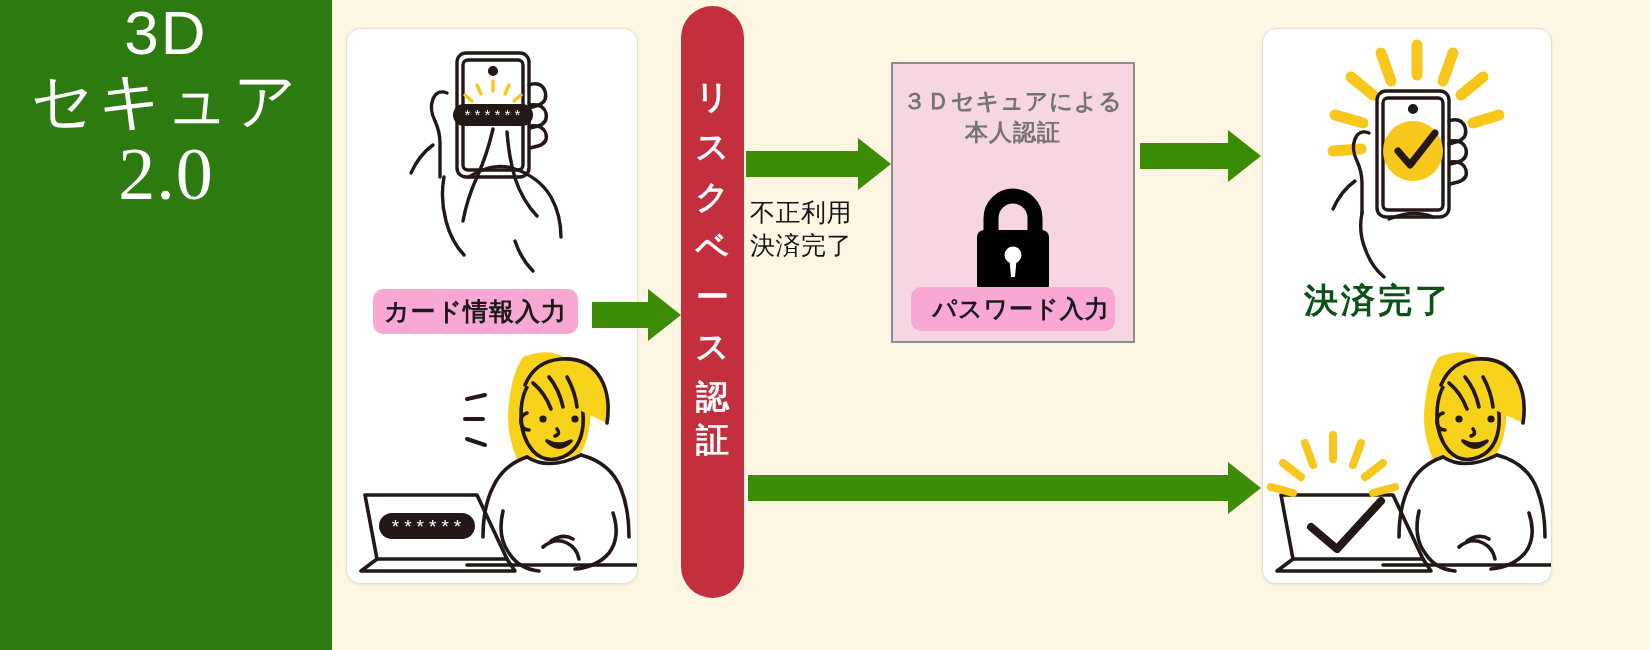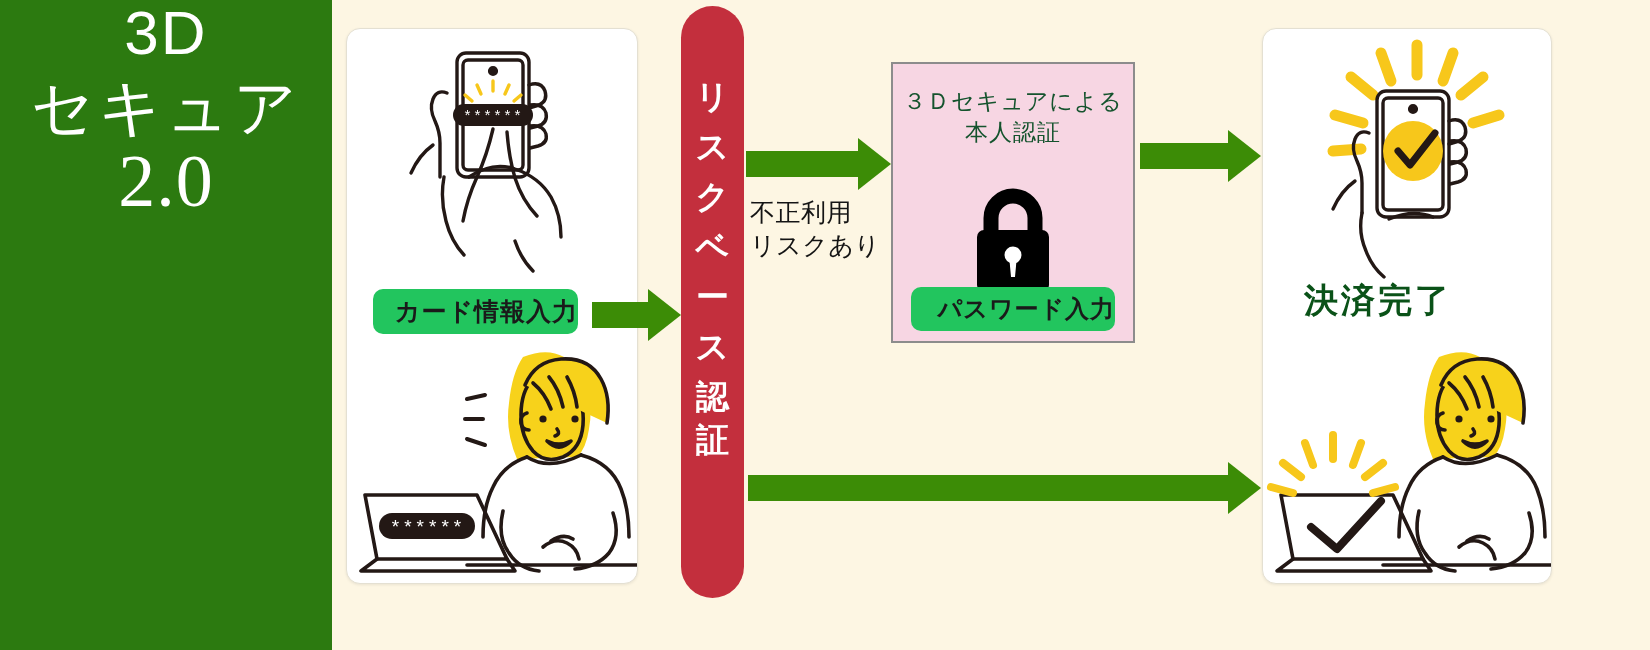--- a/index.html
+++ b/index.html
@@ -24,21 +24,20 @@
     align-items: center; 
     color: #ffffff;
   }
   #left-panel .l1 {
     font-size: 62px; font-weight: 500; line-height: 1.05;
     letter-spacing: 2px;
   }
   #left-panel .l2 {
     font-size: 62px; font-weight: 500; line-height: 1.15;
     letter-spacing: 4px;
-    margin-top: 7px;
   }
   #left-panel .l3 {
     font-size: 74px; font-weight: 500; line-height: 1.05;
     letter-spacing: 1px;
     font-family: Liberation Serif, serif;
   }
 
   
   .card {
     position: absolute;
@@ -46,25 +45,25 @@
     border: 1px solid #E4E0D2;
     border-radius: 14px;
     box-shadow: 0 1px 3px rgba(0,0,0,.08);
     overflow: hidden;
   }
   #card-input { left: 346px; top: 28px; width: 292px; height: 556px; }
   #card-done  { left: 1262px; top: 28px; width: 290px; height: 556px; }
 
   
   .pill {
-    background: #22c55e;
+    background: #f9a8d4;
     border-radius: 10px;
     color: #1A1A1A;
     font-weight: 700;
-    text-align: right;
+    text-align: center;
     letter-spacing: 1px;
     white-space: nowrap;
   }
   #badge-card-input {
     position: absolute; left: 373px; top: 289px;
     width: 205px; height: 45px;
     font-size: 25px; line-height: 45px;
   }
   #badge-password {
     position: absolute; left: 911px; top: 287px;
@@ -134,22 +133,22 @@
   
   #pink-box {
     position: absolute; left: 891px; top: 62px;
     width: 244px; height: 281px;
     background: #F7D6E3;
     border: 2px solid #8C8C8C;
   }
   #pink-title {
     position: absolute; left: 0; top: 22px; width: 100%;
     text-align: center;
-    font-size: 23px; font-weight: 400; line-height: 1.35;
-    color: #14532d; letter-spacing: 1px;
+    font-size: 23px; font-weight: 700; line-height: 1.35;
+    color: #737373; letter-spacing: 1px;
     white-space: pre-line;
   }
   #lock-icon {
     position: absolute; left: 50%; top: 118px;
     transform: translateX(-50%);
   }
 
   
   #done-title {
     position: absolute; left: 1262px; top: 278px;
@@ -269,21 +268,21 @@
     <div class="vchar">ス</div>
     <div class="vchar tight">認</div>
     <div class="vchar tight">証</div>
   </div>
 
   <div class="arrow" id="arrow-2">
     <div class="shaft"></div>
     <div class="head"></div>
   </div>
   <div class="arrow-label" id="label-risk-yes">不正利用
-リスクあり</div>
+決済完了</div>
 
   <div id="pink-box">
     <div id="pink-title">３Ｄセキュアによる
 本人認証</div>
     <div id="lock-icon">
       <svg width="96" height="114" viewBox="0 0 96 114">
         <path d="M26 50 V36 a22 22 0 0 1 44 0 V50" fill="none" stroke="#000000" stroke-width="15"></path>
         <rect x="12" y="48" width="72" height="62" rx="7" fill="#000000"></rect>
         <circle cx="48" cy="73" r="8.5" fill="#ffffff"></circle>
         <path d="M44 73 h8 l-2 22 h-4 z" fill="#ffffff"></path>

